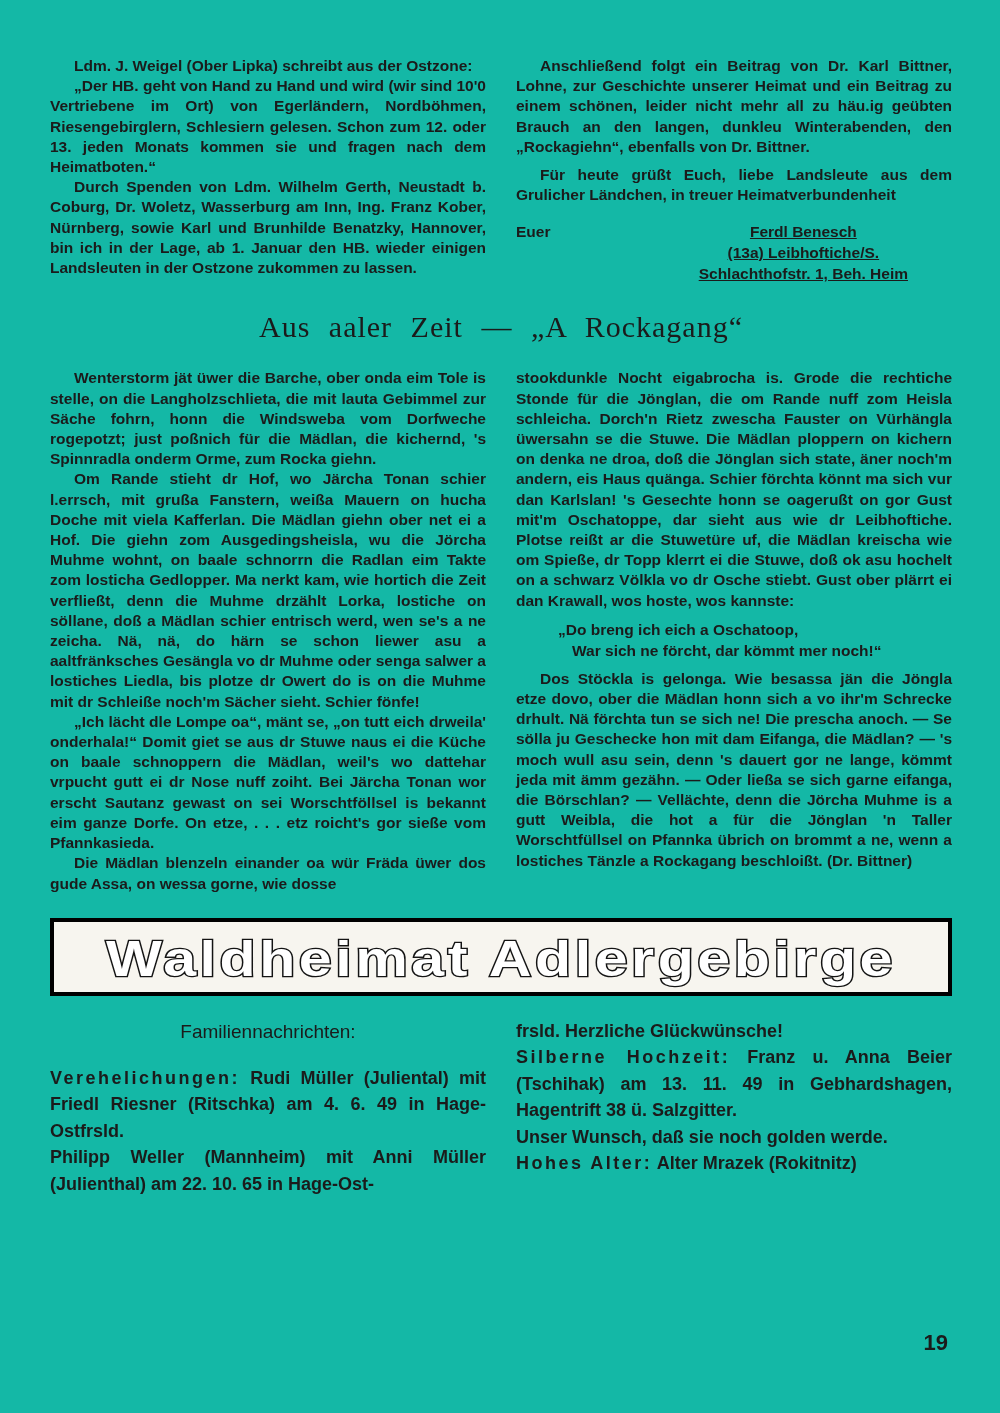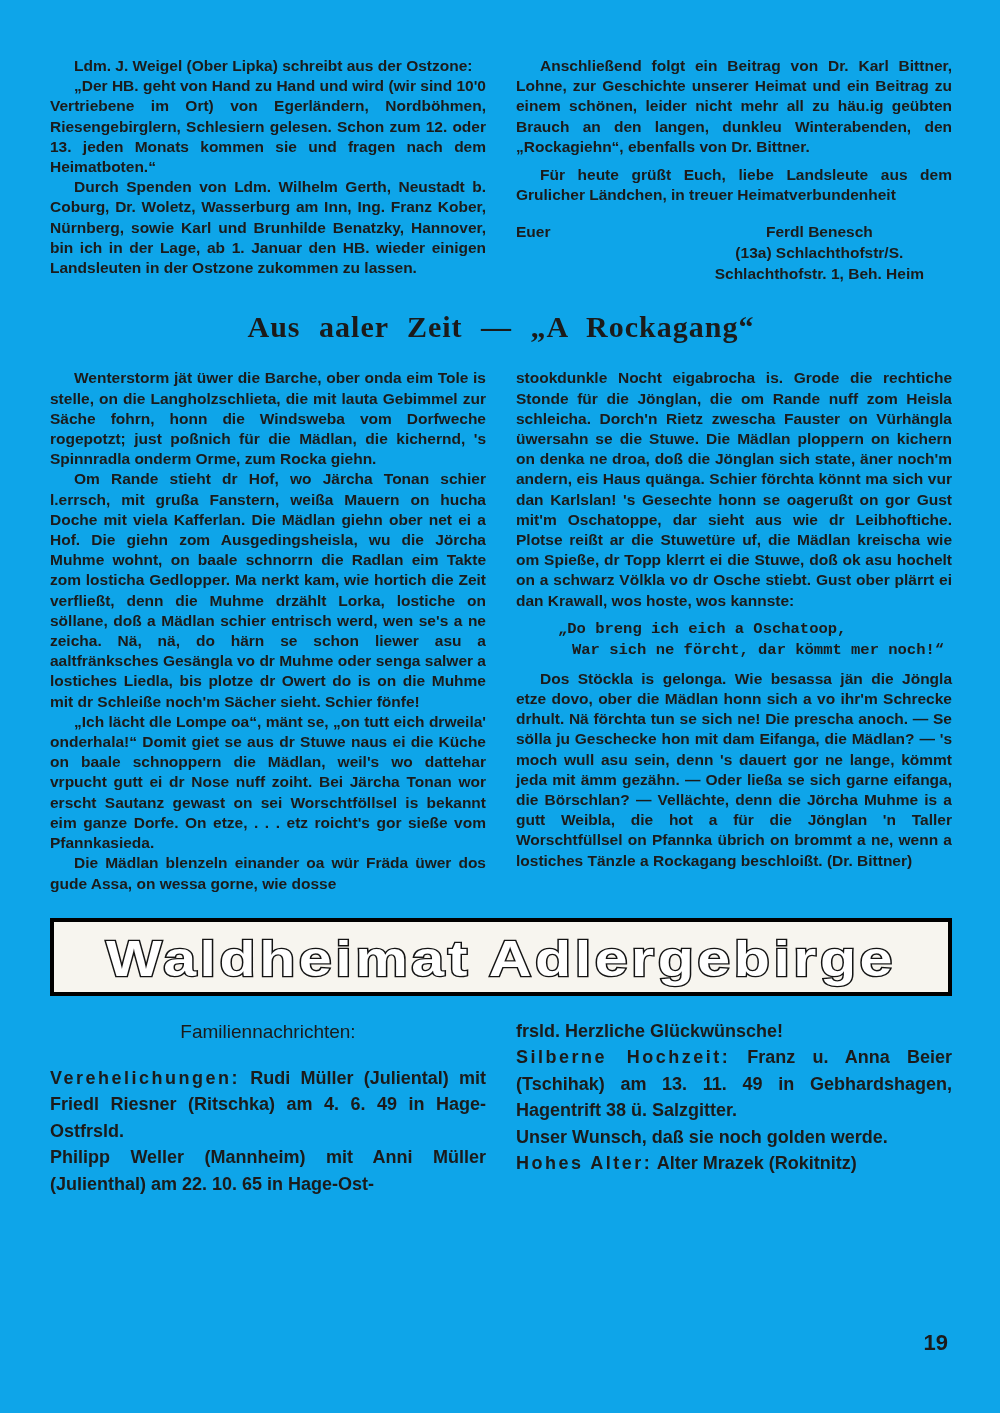--- a/index.html
+++ b/index.html
@@ -2,63 +2,62 @@
 <html lang="de"><head>
 <meta charset="utf-8">
 <style>
   * { margin: 0; padding: 0; box-sizing: border-box; }
   html, body { background: #dddad2; }
   .page {
     position: relative;
     width: 1000px;
     height: 1413px;
     margin: 0 auto;
-    background: #0ea5e9;
+    background: #14b8a6;
     color: #1b1b1b;
     font-family: "Liberation Sans", sans-serif;
     font-weight: 700;
     padding: 56px 48px 0 50px;
     overflow: hidden;
   }
   .cols {
     display: grid;
     grid-template-columns: 1fr 1fr;
     column-gap: 30px;
     align-items: start;
   }
   p.body {
     font-size: 15.5px;
     line-height: 20.2px;
     text-align: justify;
   }
   p.indent { text-indent: 24px; }
   .headline {
     font-family: "Liberation Serif", serif;
-    font-weight: 700;
+    font-weight: 400;
     font-size: 30px;
     letter-spacing: 1px;
     word-spacing: 10px;
     text-align: center;
     margin: 26px 0 24px 0;
   }
   .sig-row {
     display: flex;
     justify-content: space-between;
     align-items: flex-start;
     margin-top: 16px;
     font-size: 15.5px;
     line-height: 21px;
   }
-  .sig-block { text-align: center; margin-right: 28px; }
+  .sig-block { text-align: center; margin-right: 44px; text-decoration: underline; }
   .sig-line { display: block; }
   .verse {
     margin: 8px 0 8px 42px;
     font-size: 15.5px;
     line-height: 21px;
-    font-family: Liberation Mono, monospace;
   }
   .verse-line { display: block; }
   .verse-line + .verse-line { margin-left: 14px; }
   .banner {
     margin-top: 24px;
     border: 4px solid #000000;
     padding: 8px 4px 4px 4px;
     text-align: center;
     background: #f7f5ef;
   }
@@ -96,21 +95,21 @@
       <p class="body indent">„Der HB. geht von Hand zu Hand und wird (wir sind 10'0 Vertriebene im Ort) von Egerländern, Nordböhmen, Riesengebirglern, Schlesiern gelesen. Schon zum 12. oder 13. jeden Monats kommen sie und fragen nach dem Heimatboten.“</p>
       <p class="body indent">Durch Spenden von Ldm. Wilhelm Gerth, Neustadt b. Coburg, Dr. Woletz, Wasserburg am Inn, Ing. Franz Kober, Nürnberg, sowie Karl und Brunhilde Benatzky, Hannover, bin ich in der Lage, ab 1. Januar den HB. wieder einigen Landsleuten in der Ostzone zukommen zu lassen.</p>
     </div>
     <div>
       <p class="body indent">Anschließend folgt ein Beitrag von Dr. Karl Bittner, Lohne, zur Geschichte unserer Heimat und ein Beitrag zu einem schönen, leider nicht mehr all zu häu.ig geübten Brauch an den langen, dunkleu Winterabenden, den „Rockagiehn“, ebenfalls von Dr. Bittner.</p>
       <p class="body indent" style="margin-top:8px">Für heute grüßt Euch, liebe Landsleute aus dem Grulicher Ländchen, in treuer Heimatverbundenheit</p>
       <div class="sig-row">
         <span>Euer</span>
         <span class="sig-block">
           <span class="sig-line">Ferdl Benesch</span>
-          <span class="sig-line">(13a) Schlachthofstr/S.</span>
+          <span class="sig-line">(13a) Leibhoftiche/S.</span>
           <span class="sig-line">Schlachthofstr. 1, Beh. Heim</span>
         </span>
       </div>
     </div>
   </section>
 
   <h1 class="headline">Aus aaler Zeit — „A Rockagang“</h1>
 
   <section class="cols">
     <div>

